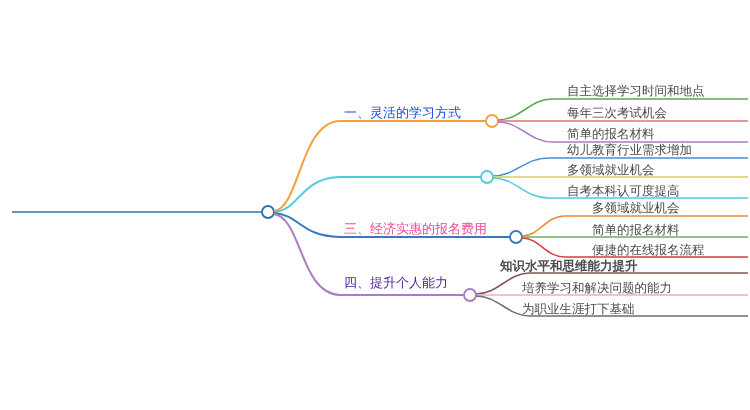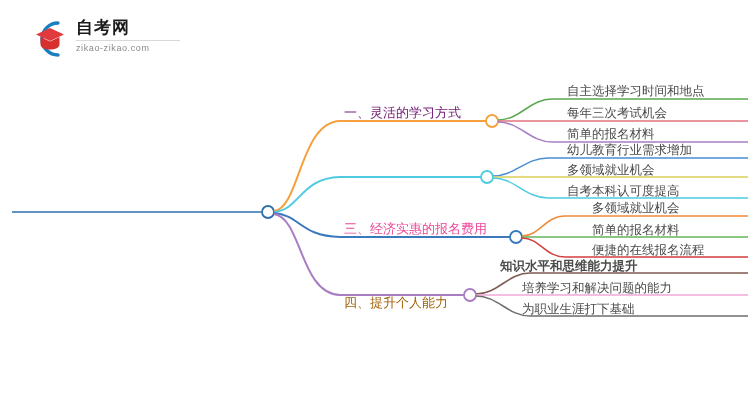--- a/index.html
+++ b/index.html
@@ -81,32 +81,20 @@
   .leaf-label {
     font-size: 12.5px;
     color: #4a4a4a;
   }
 </style>
 </head>
 <body>
 
 <div id="root-canvas">
 
-  <div id="logo">
-    <svg id="logo-mark" viewBox="0 0 42 42">
-      <path d="M 30 5 A 16 16 0 1 0 30 37" fill="none" stroke="#1a7fc1" stroke-width="3.4" stroke-linecap="round"></path>
-      <path d="M 22 10 L 36 16.5 L 22 23 L 8 16.5 Z" fill="#e03a3e"></path>
-      <path d="M 12.5 19 L 12.5 26.5 C 12.5 29.6 16.8 31.6 22 31.6 C 27.2 31.6 31.5 29.6 31.5 26.5 L 31.5 19 L 22 23.4 Z" fill="#d6302f"></path>
-    </svg>
-    <div id="logo-text-wrap">
-      <div id="logo-title">自考网</div>
-      <div id="logo-rule"></div>
-      <div id="logo-sub">zikao-zikao.com</div>
-    </div>
-  </div>
 
   <svg id="mindmap-svg" viewBox="0 0 750 410">
 
     <line id="root-underline" x1="12" y1="212" x2="262" y2="212" stroke-width="1.4" stroke="#2f6fad"></line>
     <circle id="root-node" cx="268" cy="212" r="6" fill="#ffffff" stroke-width="1.8" stroke="#2f6fad"></circle>
 
     <path id="b0-curve" d="M 274 211 C 300 208 300 122 340 121 L 492 121" fill="none" stroke-width="2" stroke="#f5a03c"></path>
     <circle id="b0-node" cx="492" cy="121" r="6" fill="#ffffff" stroke-width="1.8" stroke="#f5a03c"></circle>
     <path id="b0-c0" d="M 498 120 C 520 120 530 99 552 99 L 748 99" fill="none" stroke-width="1.5" stroke="#5aa84f"></path>
     <path id="b0-c1" d="M 498 121 L 748 121" fill="none" stroke-width="1.5" stroke="#e0727c"></path>
@@ -125,23 +113,23 @@
     <path id="b2-c2" d="M 522 238 C 540 238 545 257 565 257 L 748 257" fill="none" stroke-width="1.5" stroke="#d43f3f"></path>
 
     <path id="b3-curve" d="M 274 214 C 302 218 300 294 340 295 L 470 295" fill="none" stroke-width="2" stroke="#a97dc4"></path>
     <circle id="b3-node" cx="470" cy="295" r="6" fill="#ffffff" stroke-width="1.8" stroke="#a97dc4"></circle>
     <path id="b3-c0" d="M 476 294 C 498 294 508 273 530 273 L 748 273" fill="none" stroke-width="1.5" stroke="#7d5a52"></path>
     <path id="b3-c1" d="M 476 295 L 748 295" fill="none" stroke-width="1.5" stroke="#f0a8d8"></path>
     <path id="b3-c2" d="M 476 296 C 498 296 508 316 530 316 L 748 316" fill="none" stroke-width="1.5" stroke="#6e6e6e"></path>
   </svg>
 
 
-  <div class="node-label branch-label" id="lbl-b0" style="left: 344px; top: 106px; color: #701a75;">一、灵活的学习方式</div>
+  <div class="node-label branch-label" id="lbl-b0" style="left: 344px; top: 106px; color: #1d4ed8;">一、灵活的学习方式</div>
   <div class="node-label branch-label" id="lbl-b2" style="left: 344px; top: 222px; color: #ec4899;">三、经济实惠的报名费用</div>
-  <div class="node-label branch-label" id="lbl-b3" style="left: 344px; top: 296px; color: #a16207;">四、提升个人能力</div>
+  <div class="node-label branch-label" id="lbl-b3" style="left: 344px; top: 276px; color: #4c1d95;">四、提升个人能力</div>
 
   <div class="node-label leaf-label" style="left:567px; top:85px;">自主选择学习时间和地点</div>
   <div class="node-label leaf-label" style="left:567px; top:107px;">每年三次考试机会</div>
   <div class="node-label leaf-label" style="left:567px; top:128px;">简单的报名材料</div>
 
   <div class="node-label leaf-label" style="left:567px; top:144px;">幼儿教育行业需求增加</div>
   <div class="node-label leaf-label" style="left:567px; top:164px;">多领域就业机会</div>
   <div class="node-label leaf-label" style="left:567px; top:185px;">自考本科认可度提高</div>
 
   <div class="node-label leaf-label" style="left:592px; top:202px;">多领域就业机会</div>

